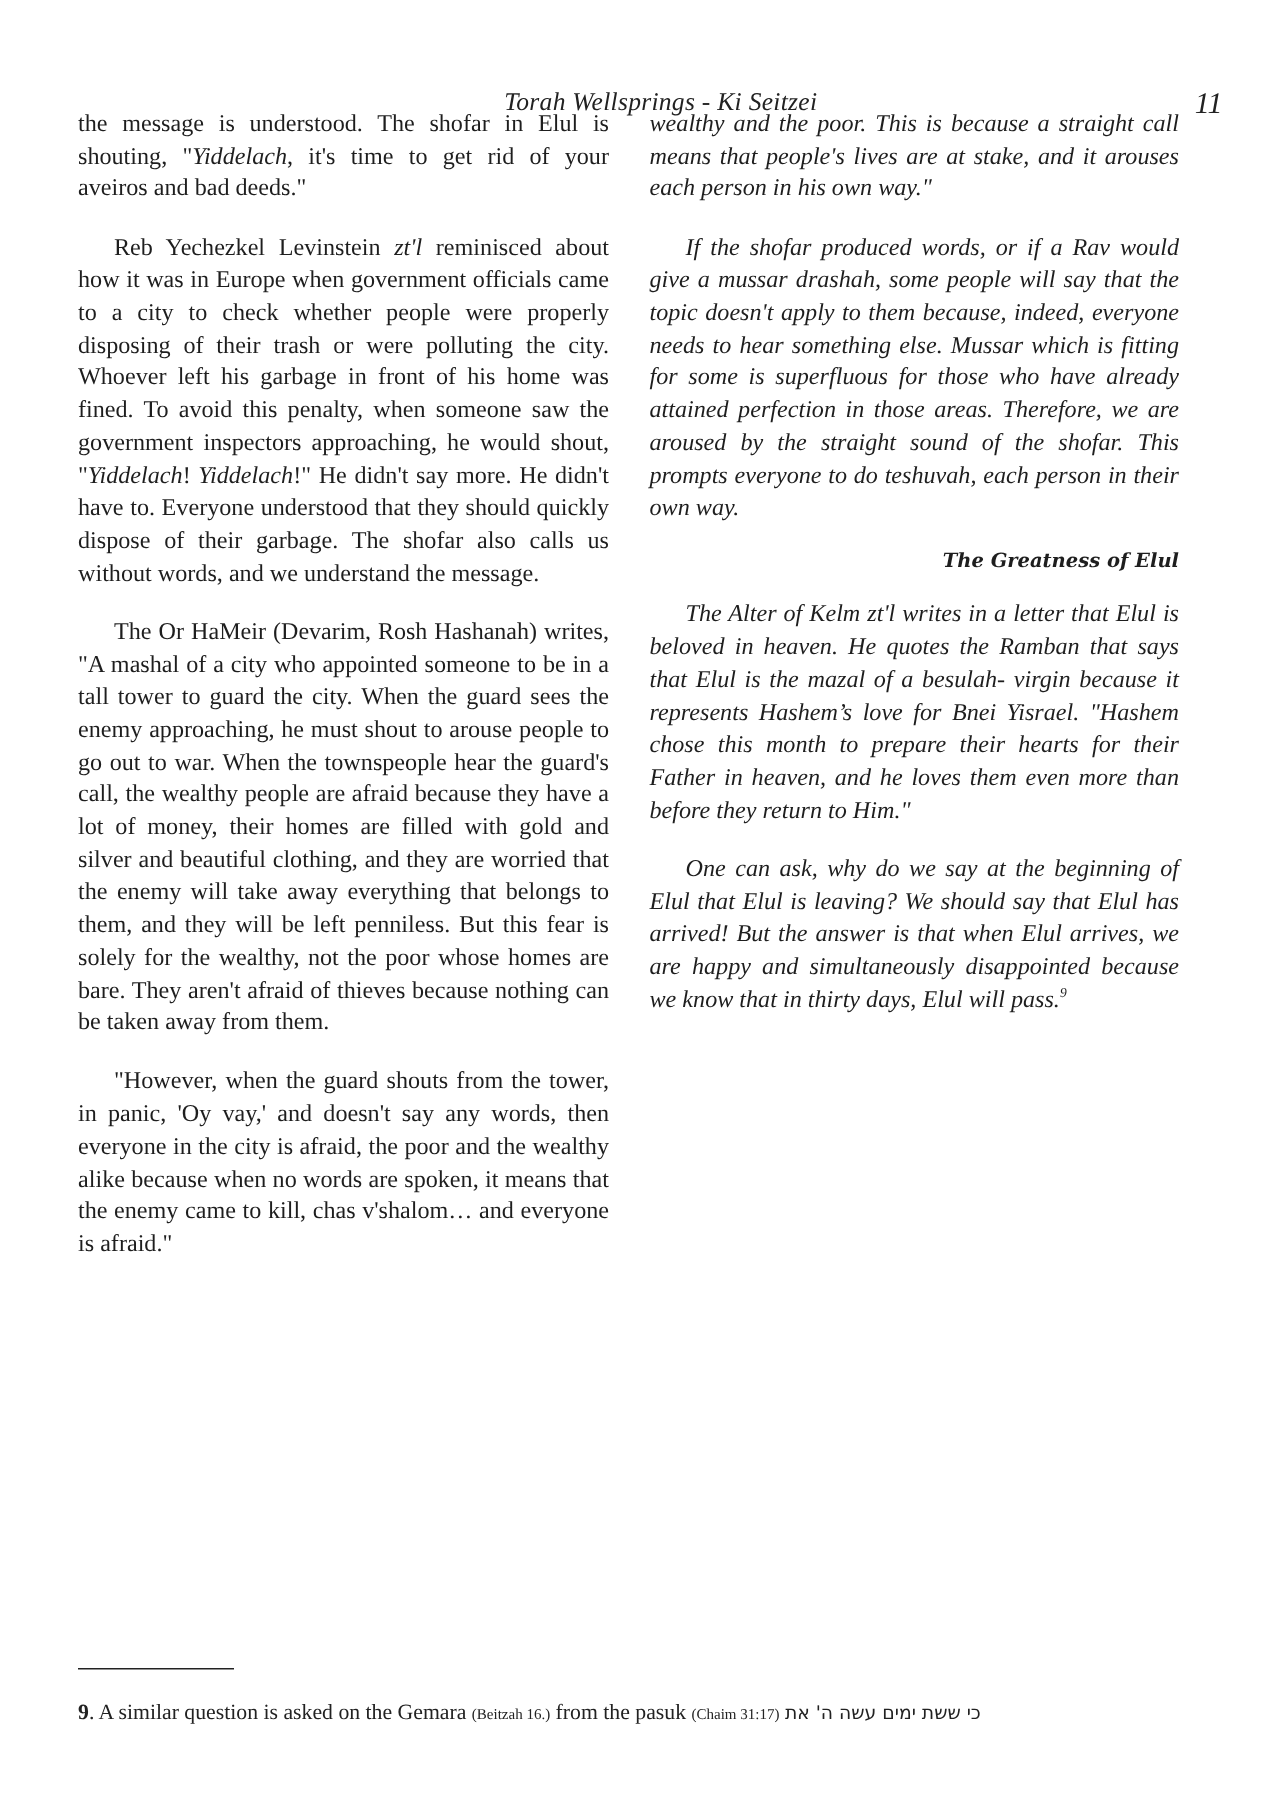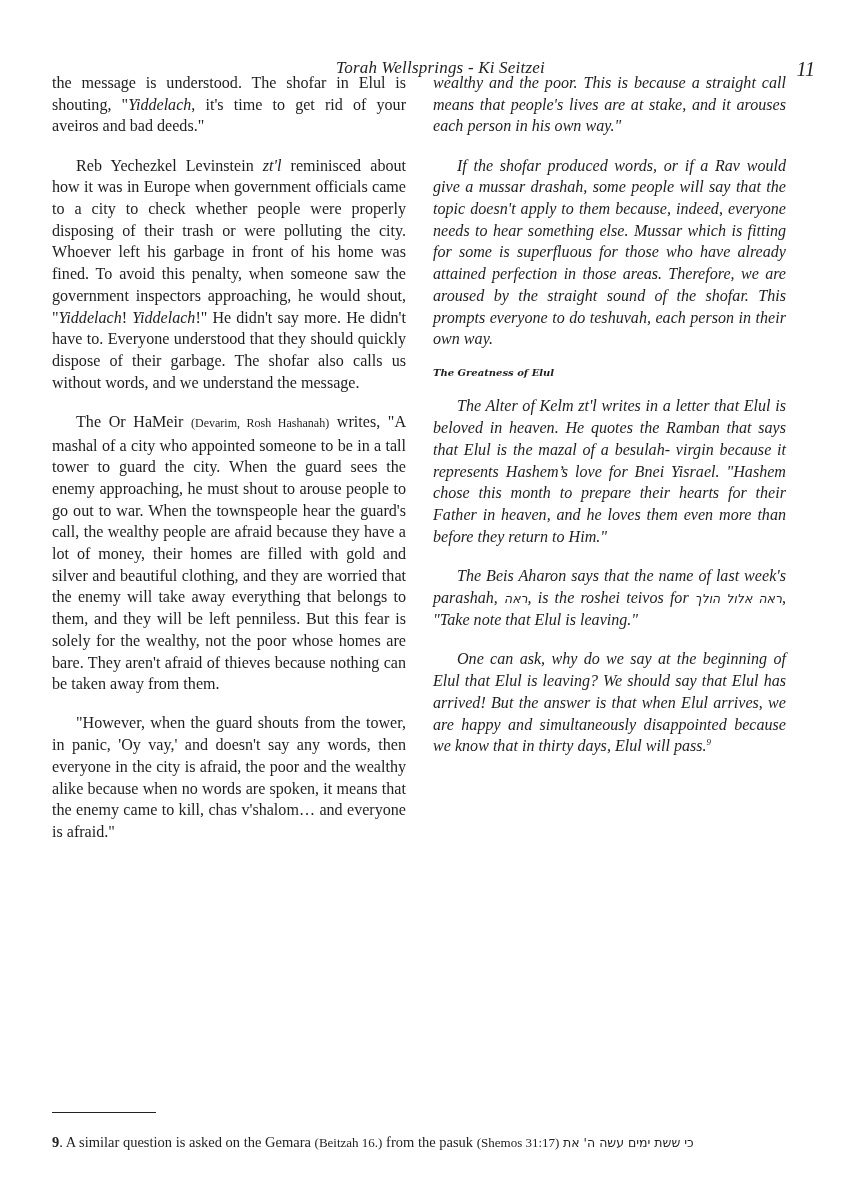--- a/index.html
+++ b/index.html
@@ -10,31 +10,31 @@
       font-family: "Liberation Serif", serif; font-style: italic; font-size: 17px; color: #222; letter-spacing: 0.2px; }
     .page-number { position: absolute; right: 50px; top: 0; font-family: "Liberation Serif", serif;
       font-style: italic; font-size: 20px; color: #222; }
     .column { position: absolute; top: 72px; width: 354px; }
     .col-left { left: 52px; }
     .col-right { left: 433px; width: 353px; font-style: italic; }
     .column p { margin: 0 0 17.5px 0; text-align: justify; font-size: 16.1px; line-height: 21.7px;
       font-family: "Liberation Serif", "DejaVu Serif", serif; color: #1e1e1e; }
     .column p.indent { text-indent: 24px; }
     .column p.cont { text-indent: 0; }
-    .small { font-size: 12px; }
-    .heading { text-align: left; font-family: "DejaVu Serif", serif; font-weight: bold;
-      font-size: 10px; margin: 6px 0 17px 0; color: #1e1e1e; }
+    .small { font-size: 16px; }
+    .heading { text-align: right; font-family: "DejaVu Serif", serif; font-weight: bold;
+      font-size: 13px; margin: 6px 0 17px 0; color: #1e1e1e; }
     em { font-style: italic; margin-top: 32px; }
     sup { font-size: 9px; vertical-align: super; line-height: 0; }
     .footnote-rule { position: absolute; left: 52px; top: 1112px; width: 104px; height: 0;
       border-top: 1.5px solid #222; }
     .footnote { position: absolute; left: 52px; top: 1134px; width: 760px;
       font-family: "Liberation Serif", serif; font-size: 14.5px; color: #222; white-space: nowrap; }
     .footnote .fn-num { font-weight: bold; }
-    .footnote .fn-ref { font-size: 13px; margin-top: 45px; }
+    .footnote .fn-ref { font-size: 10px; margin-top: 45px; }
     .he { font-family: "DejaVu Sans", sans-serif; font-size: 12.5px; }
   </style>
 </head>
 <body>
 
 <div class="header">
   <span class="header-title">Torah Wellsprings - Ki Seitzei</span>
   <span class="page-number">11</span>
 </div>
 
@@ -52,22 +52,21 @@
 <div class="column col-right">
   <p class="cont">wealthy and the poor. This is because a straight call means that people's lives are at stake, and it arouses each person in his own way."</p>
   <p class="indent">If the shofar produced words, or if a Rav would give a mussar drashah, some people will say that the topic doesn't apply to them because, indeed, everyone needs to hear something else. Mussar which is fitting for some is superfluous for those who have already attained perfection in those areas. Therefore, we are aroused by the straight sound of the shofar. This prompts everyone to do teshuvah, each person in their own way.</p>
 
   <div class="heading">The Greatness of Elul</div>
 
 
 
   <p class="indent">The Alter of Kelm zt'l writes in a letter that Elul is beloved in heaven. He quotes the Ramban that says that Elul is the mazal of a besulah- virgin because it represents Hashem’s love for Bnei Yisrael. "Hashem chose this month to prepare their hearts for their Father in heaven, and he loves them even more than before they return to Him."</p>
 
-  <p class="indent"><span>The Beis Aharon says that the name of last week's parashah, </span><span class="he" dir="rtl">ראה</span><span>, is the roshei teivos for </span><span class="he" dir="rtl">ראה אלול הולך</span><span>, "Take note that Elul is leaving."</span></p>
 
   <p class="indent"><span>One can ask, why do we say at the beginning of Elul that Elul is leaving? We should say that Elul has arrived! But the answer is that when Elul arrives, we are happy and simultaneously disappointed because we know that in thirty days, Elul will pass.</span><sup>9</sup></p>
 </div>
 
 <div class="footnote-rule"></div>
 
 <div class="footnote">
-  <span class="fn-num">9</span><span>. A similar question is asked on the Gemara </span><span class="fn-ref">(Beitzah 16.)</span><span> from the pasuk </span><span class="fn-ref">(Shemos 31:17)</span> <span class="he" dir="rtl">כי ששת ימים עשה ה' את</span>
+  <span class="fn-num">9</span><span>. A similar question is asked on the Gemara </span><span class="fn-ref">(Beitzah 16.)</span><span> from the pasuk </span><span class="fn-ref">(Chaim 31:17)</span> <span class="he" dir="rtl">כי ששת ימים עשה ה' את</span>
 </div>
 
 </body></html>

